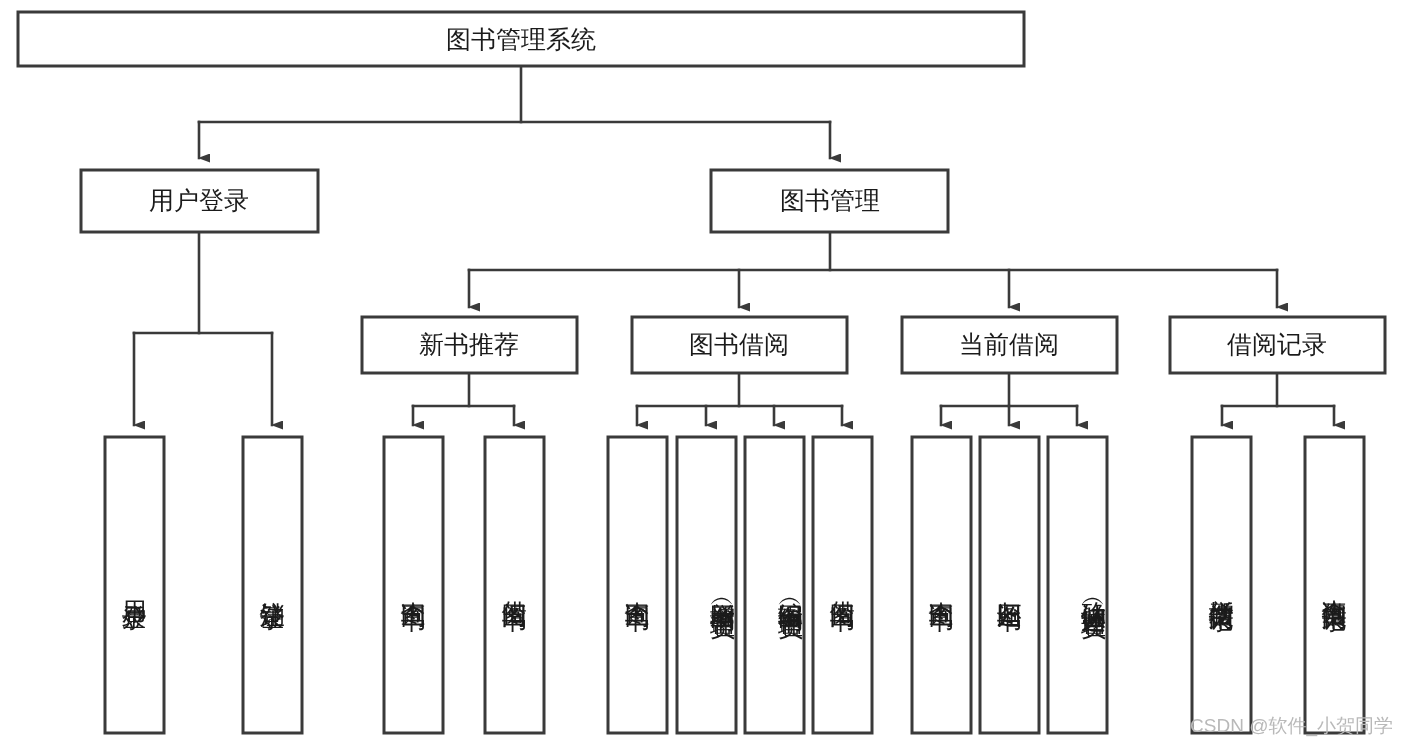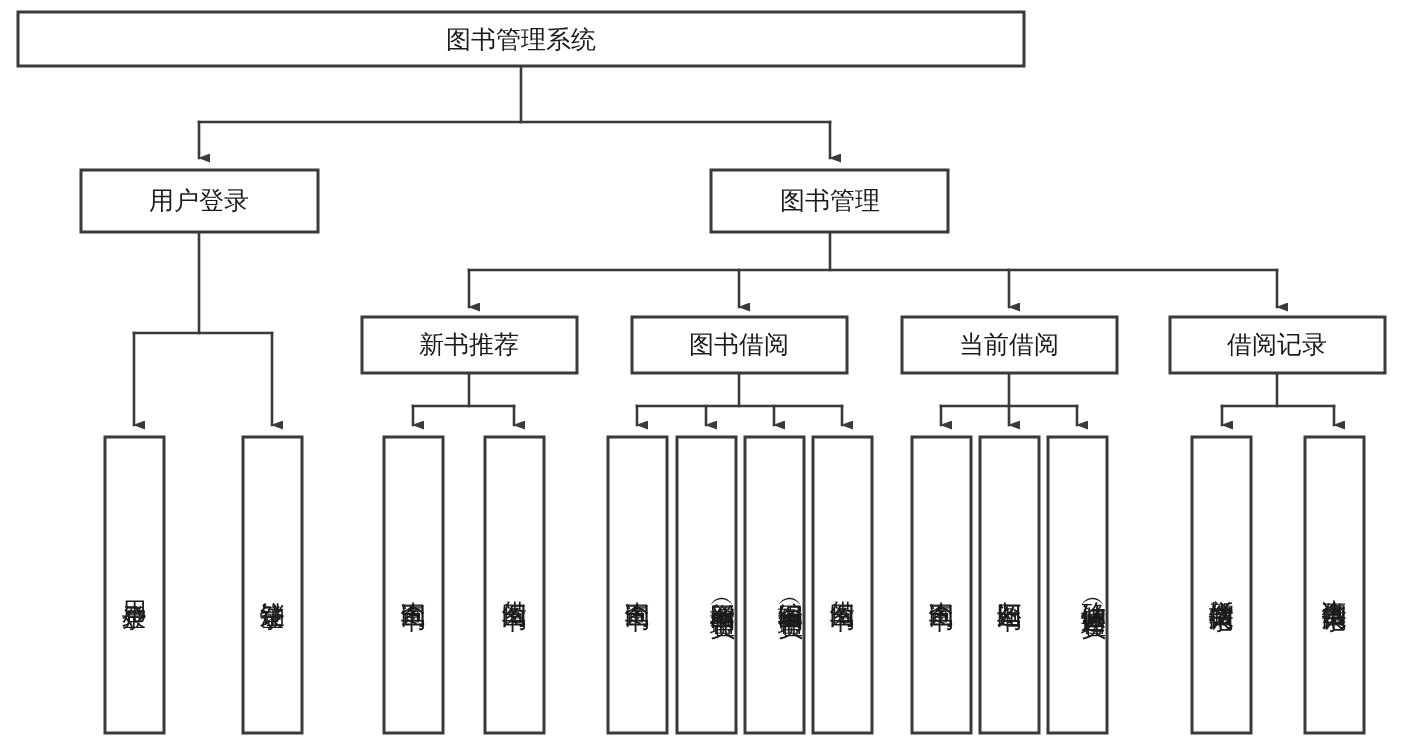--- a/index.html
+++ b/index.html
@@ -195,14 +195,15 @@
   <div class="vert-label" style="left:745px; top:443px; width:59px; height:296px; display:flex; align-items:flex-start; justify-content:center;">编辑图书（管理员）</div>
   <div class="vert-label" style="left:813px; top:437px; width:59px; height:296px; display:flex; align-items:center; justify-content:center;">借阅图书</div>
 
   <div class="vert-label" style="left:912px; top:437px; width:59px; height:296px; display:flex; align-items:center; justify-content:center;">查询图书</div>
   <div class="vert-label" style="left:980px; top:437px; width:59px; height:296px; display:flex; align-items:center; justify-content:center;">归还图书</div>
   <div class="vert-label" style="left:1048px; top:443px; width:59px; height:296px; display:flex; align-items:flex-start; justify-content:center;">确认归还（管理员）</div>
 
   <div class="vert-label" style="left:1192px; top:437px; width:59px; height:296px; display:flex; align-items:center; justify-content:center;">新增借阅记录</div>
   <div class="vert-label" style="left:1305px; top:437px; width:59px; height:296px; display:flex; align-items:center; justify-content:center;">查询借阅记录</div>
 
+  <div class="watermark">CSDN @软件_小贺同学</div>
 
 </div>
 
 </body></html>

